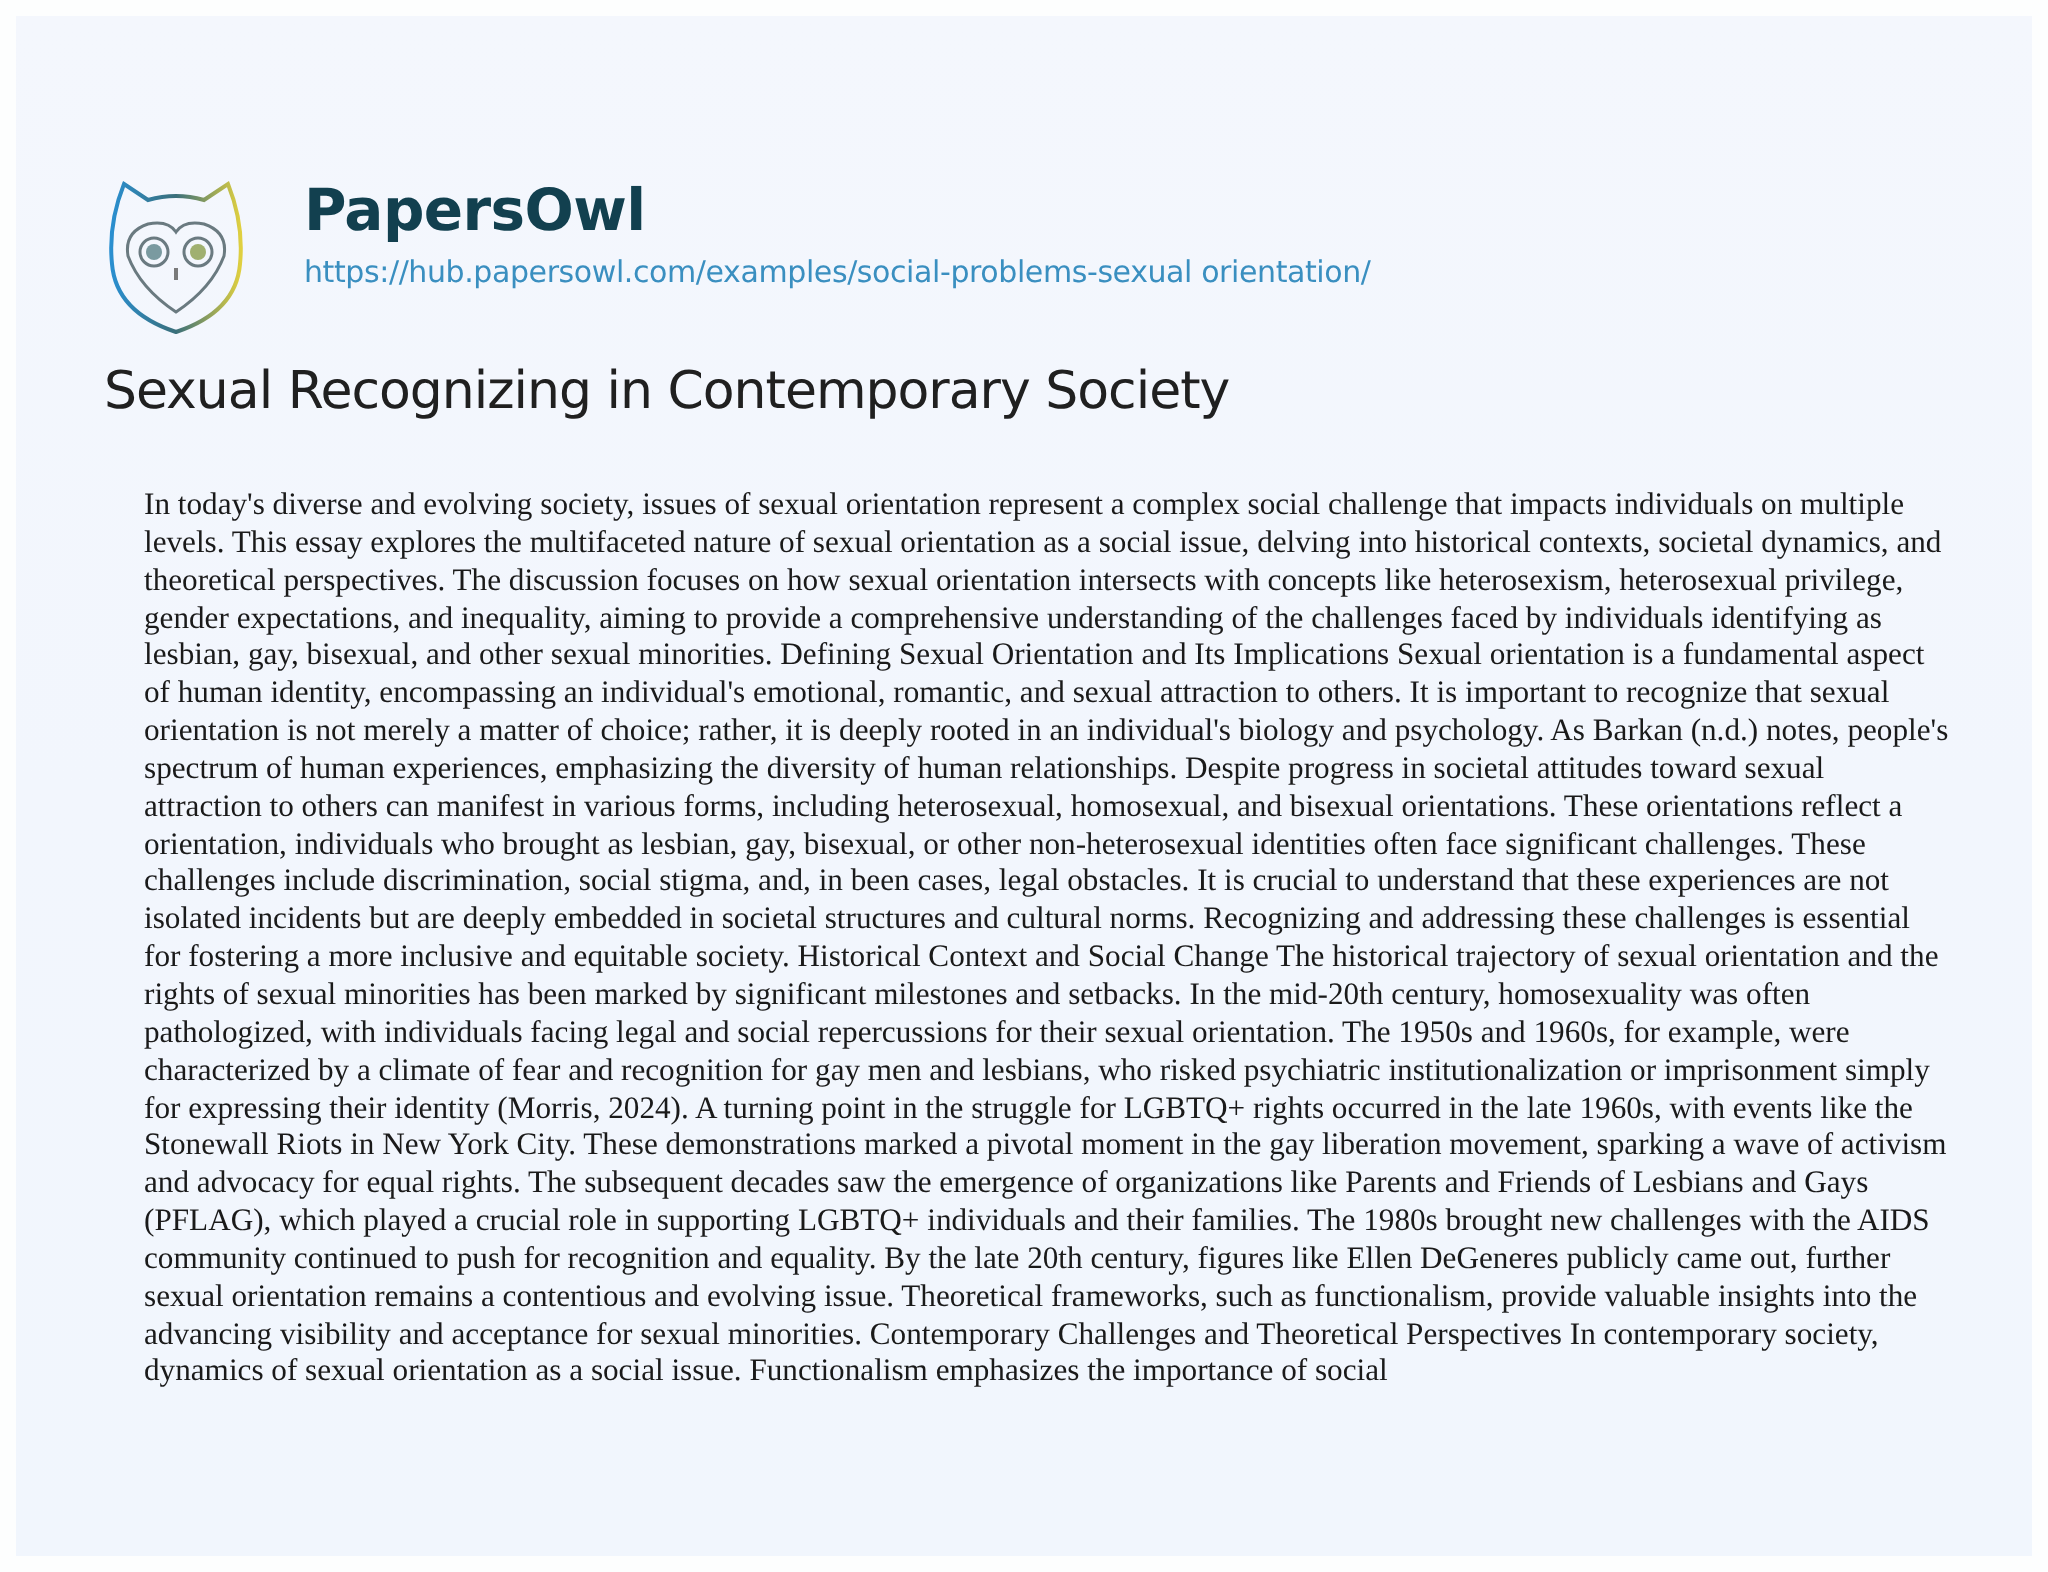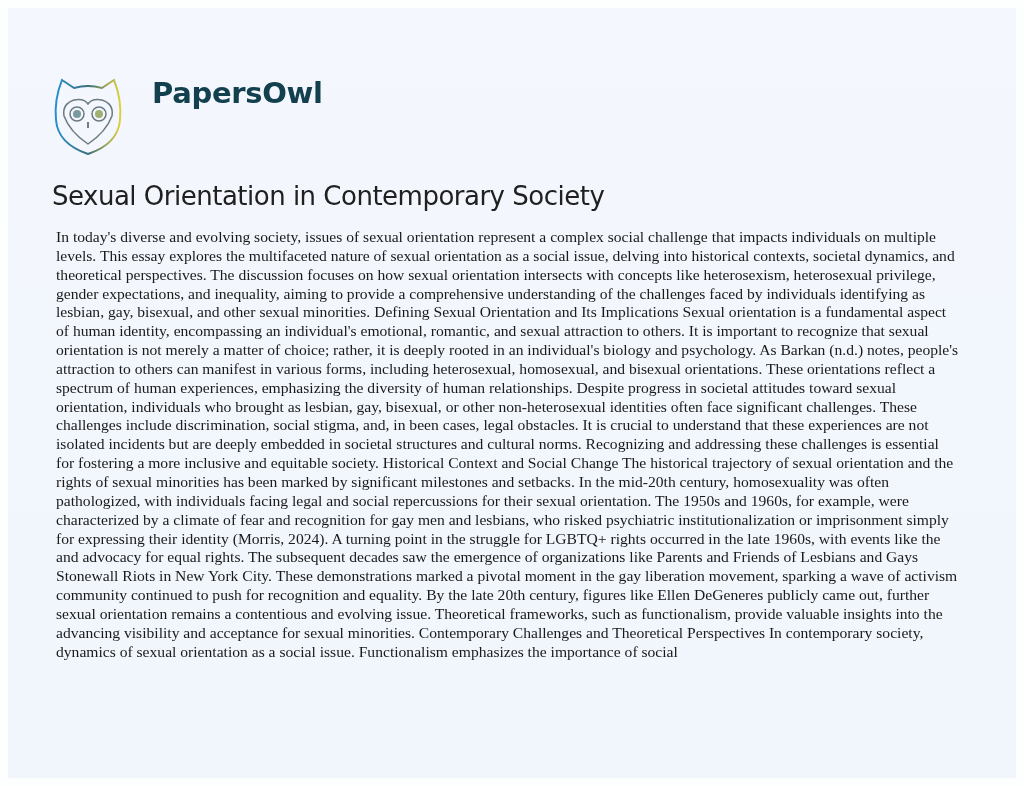--- a/index.html
+++ b/index.html
@@ -14,21 +14,21 @@
       position: absolute;
       left: 8px;
       top: 8px;
       width: 1008px;
       height: 770px;
       background: linear-gradient(180deg, #f4f7fd 0%, #f2f6fd 50%, #f1f6fd 100%);
     }
     .header {
       position: absolute;
       left: 40px;
-      top: 66px;
+      top: 78px;
       height: 90px;
       display: flex;
       align-items: flex-start;
     }
     .logo {
       width: 80px;
       height: 85px;
       margin-right: 24px;
     }
     .brand-block {
@@ -63,21 +63,21 @@
     }
     .body-text {
       position: absolute;
       left: 48px;
       top: 220px;
       width: 940px;
       font-family: "Liberation Serif", serif;
       font-size: 15.6px;
       line-height: 18.85px;
       color: #1a1a1a;
-      margin: 0;
+      margin: 16px;
     }
     .body-text .line {
       display: block;
       white-space: nowrap;
     }
   </style>
 </head>
 <body>
 
 <div class="card">
@@ -93,43 +93,45 @@
       <path d="M14 6 L26 14 Q40 10 54 14 L66 6 Q74 26 72 46 Q70 70 40 80 Q10 70 8 46 Q6 26 14 6 Z" fill="none" stroke="url(#lg)" stroke-width="2"></path>
       <path d="M40 70 Q22 58 16 42 Q14 30 26 26 Q36 24 40 30 Q44 24 54 26 Q66 30 64 42 Q58 58 40 70 Z" fill="none" stroke="#6a7a80" stroke-width="1.5"></path>
       <circle cx="29" cy="40" r="7" fill="none" stroke="#6a7a80" stroke-width="1.5"></circle>
       <circle cx="29" cy="40" r="4" fill="#7a9aa0"></circle>
       <circle cx="51" cy="40" r="7" fill="none" stroke="#6a7a80" stroke-width="1.5"></circle>
       <circle cx="51" cy="40" r="4" fill="#a0b070"></circle>
       <line x1="40" y1="48" x2="40" y2="54" stroke="#7a7a7a" stroke-width="2"></line>
     </svg>
     <div class="brand-block">
       <div class="brand-name">PapersOwl</div>
+      <div class="brand-url">https://hub.papersowl.com/examples/social-problems-sexual orientation/</div>
     </div>
   </div>
 
-  <h1 class="title">Sexual Orientation in Contemporary Society</h1>
+  <h1 class="title">Sexual Recognizing in Contemporary Society</h1>
 
   <div class="body-text" id="body-lines">
       <span class="line">In today's diverse and evolving society, issues of sexual orientation represent a complex social challenge that impacts individuals on multiple</span>
       <span class="line">levels. This essay explores the multifaceted nature of sexual orientation as a social issue, delving into historical contexts, societal dynamics, and</span>
       <span class="line">theoretical perspectives. The discussion focuses on how sexual orientation intersects with concepts like heterosexism, heterosexual privilege,</span>
       <span class="line">gender expectations, and inequality, aiming to provide a comprehensive understanding of the challenges faced by individuals identifying as</span>
       <span class="line">lesbian, gay, bisexual, and other sexual minorities. Defining Sexual Orientation and Its Implications Sexual orientation is a fundamental aspect</span>
       <span class="line">of human identity, encompassing an individual's emotional, romantic, and sexual attraction to others. It is important to recognize that sexual</span>
       <span class="line">orientation is not merely a matter of choice; rather, it is deeply rooted in an individual's biology and psychology. As Barkan (n.d.) notes, people's</span>
+      <span class="line">spectrum of human experiences, emphasizing the diversity of human relationships. Despite progress in societal attitudes toward sexual</span>
       <span class="line">attraction to others can manifest in various forms, including heterosexual, homosexual, and bisexual orientations. These orientations reflect a</span>
-      <span class="line">spectrum of human experiences, emphasizing the diversity of human relationships. Despite progress in societal attitudes toward sexual</span>
       <span class="line">orientation, individuals who brought as lesbian, gay, bisexual, or other non-heterosexual identities often face significant challenges. These</span>
       <span class="line">challenges include discrimination, social stigma, and, in been cases, legal obstacles. It is crucial to understand that these experiences are not</span>
       <span class="line">isolated incidents but are deeply embedded in societal structures and cultural norms. Recognizing and addressing these challenges is essential</span>
       <span class="line">for fostering a more inclusive and equitable society. Historical Context and Social Change The historical trajectory of sexual orientation and the</span>
       <span class="line">rights of sexual minorities has been marked by significant milestones and setbacks. In the mid-20th century, homosexuality was often</span>
       <span class="line">pathologized, with individuals facing legal and social repercussions for their sexual orientation. The 1950s and 1960s, for example, were</span>
       <span class="line">characterized by a climate of fear and recognition for gay men and lesbians, who risked psychiatric institutionalization or imprisonment simply</span>
       <span class="line">for expressing their identity (Morris, 2024). A turning point in the struggle for LGBTQ+ rights occurred in the late 1960s, with events like the</span>
+      <span class="line">Stonewall Riots in New York City. These demonstrations marked a pivotal moment in the gay liberation movement, sparking a wave of activism</span>
       <span class="line">and advocacy for equal rights. The subsequent decades saw the emergence of organizations like Parents and Friends of Lesbians and Gays</span>
-      <span class="line">Stonewall Riots in New York City. These demonstrations marked a pivotal moment in the gay liberation movement, sparking a wave of activism</span>
+      <span class="line">(PFLAG), which played a crucial role in supporting LGBTQ+ individuals and their families. The 1980s brought new challenges with the AIDS</span>
       <span class="line">community continued to push for recognition and equality. By the late 20th century, figures like Ellen DeGeneres publicly came out, further</span>
       <span class="line">sexual orientation remains a contentious and evolving issue. Theoretical frameworks, such as functionalism, provide valuable insights into the</span>
       <span class="line">advancing visibility and acceptance for sexual minorities. Contemporary Challenges and Theoretical Perspectives In contemporary society,</span>
       <span class="line">dynamics of sexual orientation as a social issue. Functionalism emphasizes the importance of social</span>
     </div>
 </div>
 
 </body></html>

